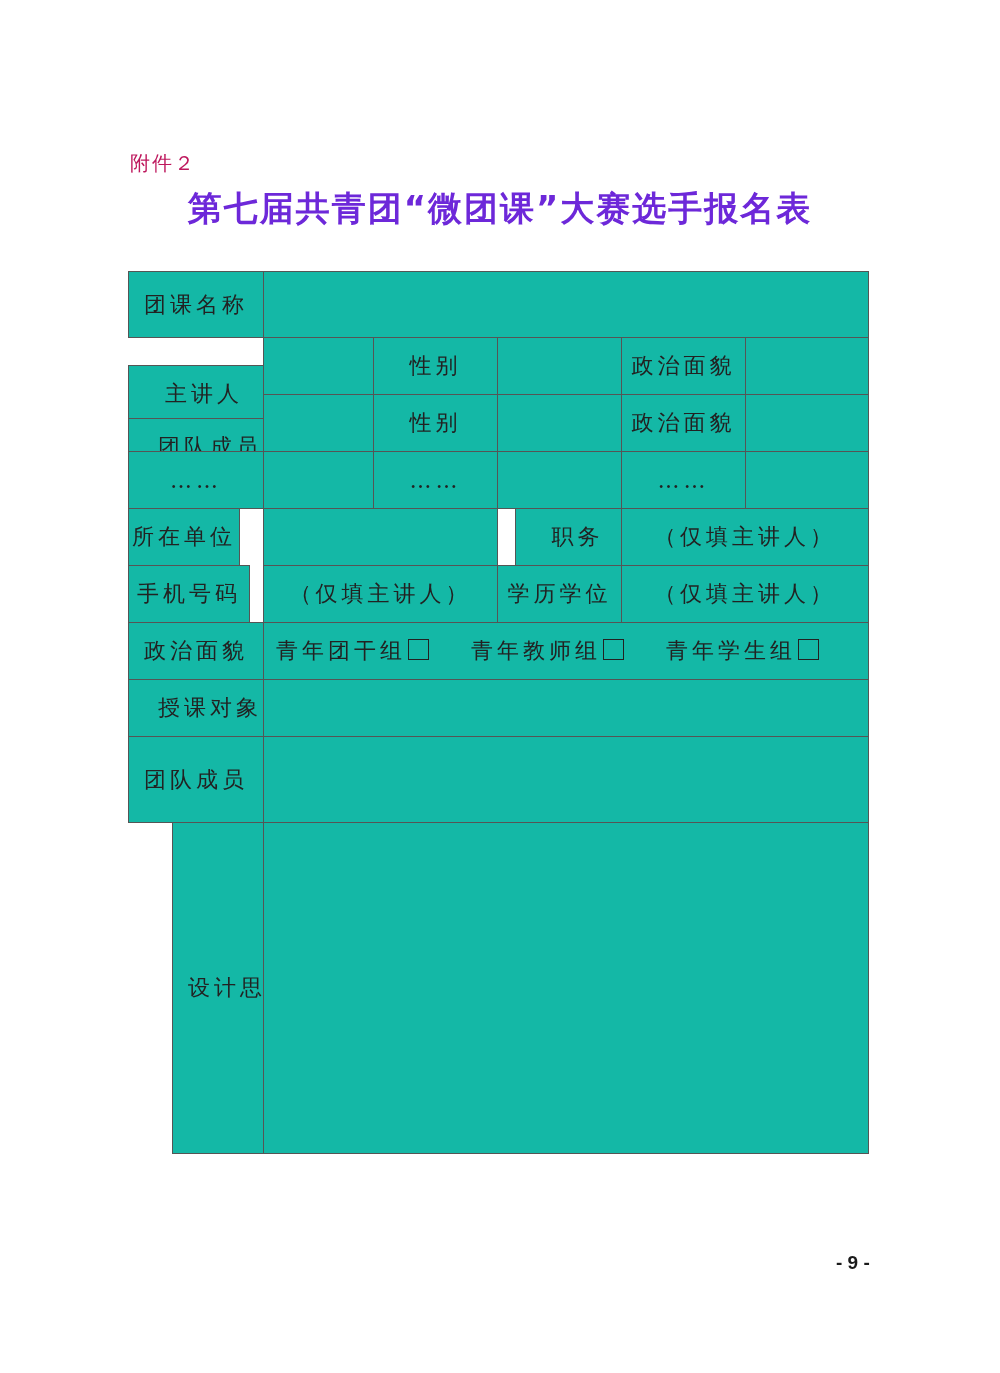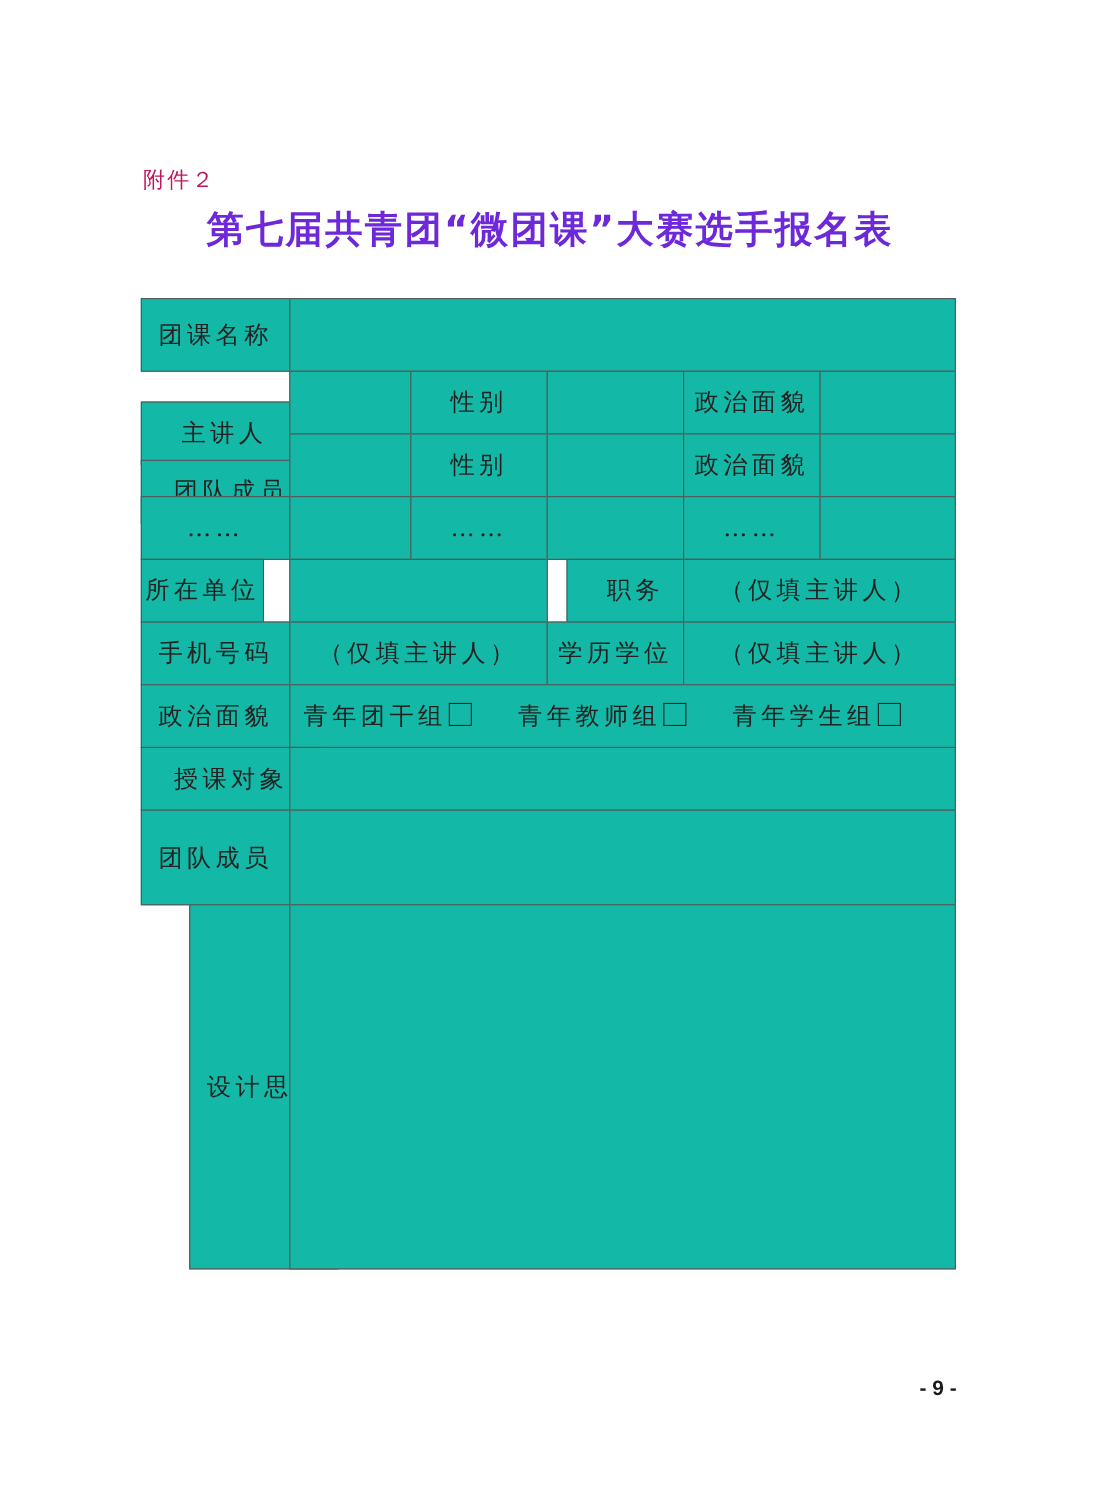--- a/index.html
+++ b/index.html
@@ -46,21 +46,21 @@
   <div class="cell" style="left:245px;top:180px;width:125px;height:58px;">……</div>
   <div class="cell" style="left:369px;top:180px;width:125px;height:58px;"></div>
   <div class="cell" style="left:493px;top:180px;width:125px;height:58px;">……</div>
   <div class="cell" style="left:617px;top:180px;width:124px;height:58px;"></div>
 
   <div class="cell" style="left:0;top:237px;width:112px;height:58px;">所在单位</div>
   <div class="cell" style="left:135px;top:237px;width:235px;height:58px;"></div>
   <div class="cell" style="left:387px;top:237px;width:125px;height:58px;">职务</div>
   <div class="cell" style="left:493px;top:237px;width:248px;height:58px;">（仅填主讲人）</div>
 
-  <div class="cell" style="left:0;top:294px;width:136px;height:58px;">手机号码</div>
+  <div class="cell" style="left:0;top:294px;width:122px;height:58px;">手机号码</div>
   <div class="cell" style="left:135px;top:294px;width:235px;height:58px;">（仅填主讲人）</div>
   <div class="cell" style="left:369px;top:294px;width:125px;height:58px;">学历学位</div>
   <div class="cell" style="left:493px;top:294px;width:248px;height:58px;">（仅填主讲人）</div>
 
   <div class="cell" style="left:0;top:351px;width:136px;height:58px;">政治面貌</div>
   <div class="cell left" style="left:135px;top:351px;width:606px;height:58px;">
     <span class="opt"><span>青年团干组</span><span class="box"></span></span>
     <span class="opt"><span>青年教师组</span><span class="box"></span></span>
     <span class="opt" style="margin-right:0"><span>青年学生组</span><span class="box"></span></span>
   </div>

